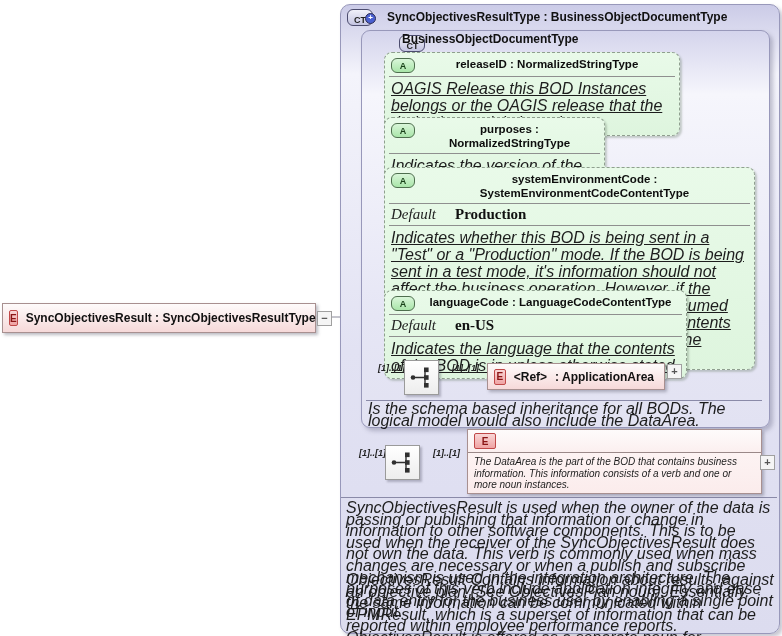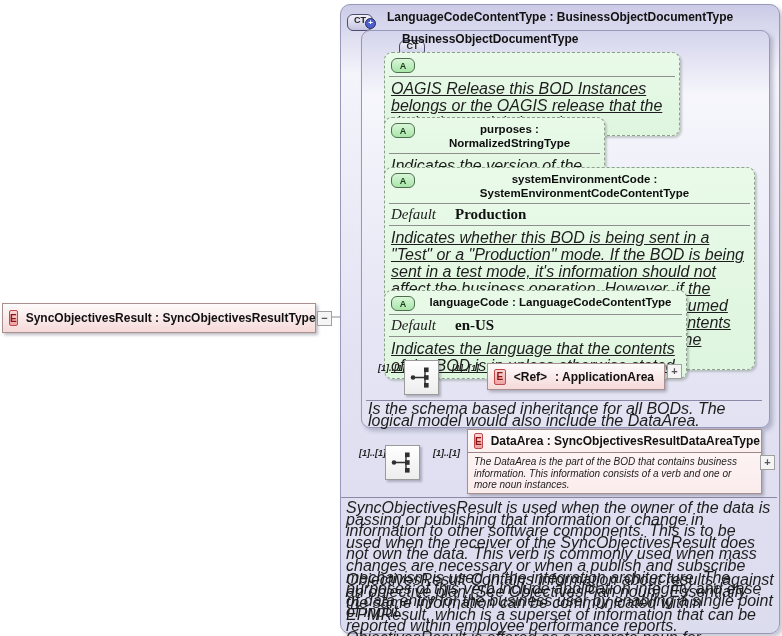--- a/index.html
+++ b/index.html
@@ -9,21 +9,21 @@
 
   
   .type-box{border:1px solid #9898ba;border-radius:10px;
             background:linear-gradient(180deg,#cbcbe7 0%,#f4f4fb 11%,#e2e2f3 55%,#dcdcef 100%);
             box-shadow:3px 3px 4px rgba(90,90,120,.35);}
   .type-box.inner{border-radius:9px;
             background:linear-gradient(180deg,#d4d4ec 0%,#f6f6fc 16%,#e6e6f5 72%,#e2e2f2 100%);}
   .type-title{font-size:12px;font-weight:bold;white-space:nowrap;}
 
   
-  .ct-badge{display:inline-flex;align-items:flex-start;justify-content:center;
+  .ct-badge{display:inline-flex;align-items:flex-end;justify-content:center;
             width:24px;height:15px;border:1px solid #4c4c6e;border-radius:6px;
             background:linear-gradient(180deg,#f1f1fa,#c4c4e1);
             font-size:9px;font-weight:bold;color:#222;position:relative;}
   .ct-plus{position:absolute;right:-4px;top:3px;width:9px;height:9px;border-radius:50%;
            background:#4a5fd0;border:1px solid #2c2c55;color:#fff;font-size:8px;line-height:8px;
            font-weight:bold;text-align:center;}
   .a-badge{display:inline-flex;align-items:center;justify-content:center;
            width:22px;height:13px;border:1px solid #4e6e4e;border-radius:6px;
            background:linear-gradient(180deg,#d9f6d9,#a9e5a9);
            font-size:9px;font-weight:bold;color:#173f17;}
@@ -86,34 +86,35 @@
   </div>
   <div class="abs mini-btn" style="left:317px;top:311px;z-index:1;">−</div>
 
   
   <div class="abs type-box" style="left:340px;top:4px;width:438px;height:628px;z-index:1;"></div>
 
   <div class="abs ct-badge" style="left:347px;top:9px;z-index:2;">
     <span>CT</span>
     <span class="ct-plus">+</span>
   </div>
-  <div class="abs type-title" style="left:387px;top:10px;z-index:2;">LanguageCodeContentType : BusinessObjectDocumentType</div>
+  <div class="abs type-title" style="left:387px;top:10px;z-index:2;">SyncObjectivesResultType : BusinessObjectDocumentType</div>
 
   
   <div class="abs type-box inner" style="left:361px;top:30px;width:407px;height:396px;z-index:2;"></div>
 
   <div class="abs ct-badge" style="left:369px;top:35px;z-index:3;">
     <span>CT</span>
   </div>
   <div class="abs type-title" style="left:402px;top:32px;z-index:3;">BusinessObjectDocumentType</div>
 
   
   <div class="abs attr-box" style="left:384px;top:52px;width:294px;z-index:3;">
     <div class="attr-head">
       <span class="a-badge" style="margin-top:1px;">A</span>
+      <span class="attr-name">releaseID : NormalizedStringType</span>
     </div>
     <div class="sep"></div>
     <div class="attr-doc">OAGIS Release this BOD Instances belongs or the OAGIS release that the derivative work is based on.</div>
   </div>
 
   
   <div class="abs attr-box" style="left:384px;top:117px;width:219px;z-index:3;">
     <div class="attr-head">
       <span class="a-badge" style="margin-top:1px;">A</span>
       <span class="attr-name">purposes : NormalizedStringType</span>
@@ -185,21 +186,20 @@
       <rect x="19" y="6.5" width="4.6" height="4.6" fill="#2f2f2f"></rect>
       <rect x="19" y="14.2" width="4.6" height="4.6" fill="#2f2f2f"></rect>
       <rect x="19" y="22" width="4.6" height="4.6" fill="#2f2f2f"></rect>
     </svg>
   </div>
   <div class="abs card" style="left:433px;top:448px;z-index:3;">[1]..[1]</div>
 
   <div class="abs ebox" style="left:467px;top:429px;width:293px;z-index:3;">
     <div class="ebox-head">
       <span class="e-badge">E</span>
-      <span class="ebox-title">DataArea : SyncObjectivesResultDataAreaType</span>
     </div>
     <div class="sep" style="margin:0;border-color:#9a8888;"></div>
     <div class="ebox-doc">The DataArea is the part of the BOD that contains business information. This information consists of a verb and one or more noun instances.</div>
   </div>
   <div class="abs mini-btn" style="left:760px;top:455px;z-index:3;">+</div>
 
   
   <div class="abs hline" style="left:341px;top:497px;width:436px;z-index:2;"></div>
   <div class="abs docs" style="left:346px;top:502px;width:428px;z-index:2;">SyncObjectivesResult is used when the owner of the data is passing or publishing that information or change in information to other software components. This is to be used when the receiver of the SyncObjectivesResult does not own the data. This verb is commonly used when mass changes are necessary or when a publish and subscribe mechanism is used in the integration architecture. The purposes of this verb include application integrity and ease of data entry for the business user by enabling a single point of input.</div>
   <div class="abs docs" style="left:346px;top:574px;width:428px;z-index:2;">ObjectivesResult  Contains information about results, against an objective plan (See ObjectivesPlan noun). Essentially, the same information can be communicated within EPMResult, which is a superset of information that can be reported within employee performance reports. ObjectivesResult is offered as a separate noun for integrations that may not involve the broad array of information available within EPMResult.</div>

